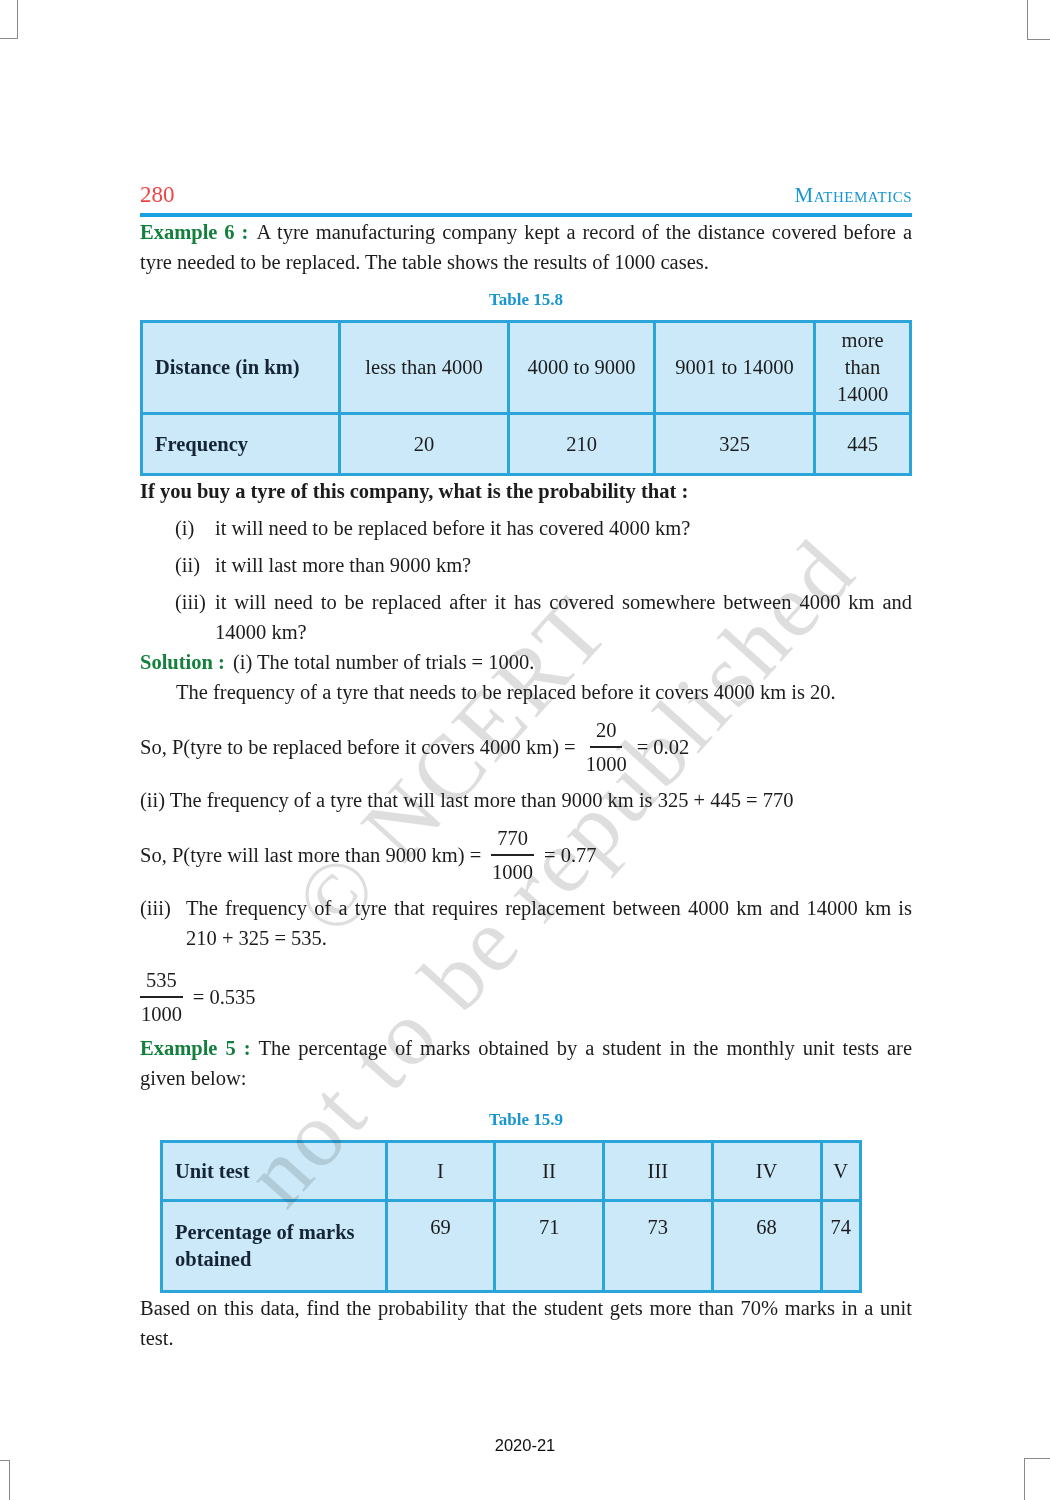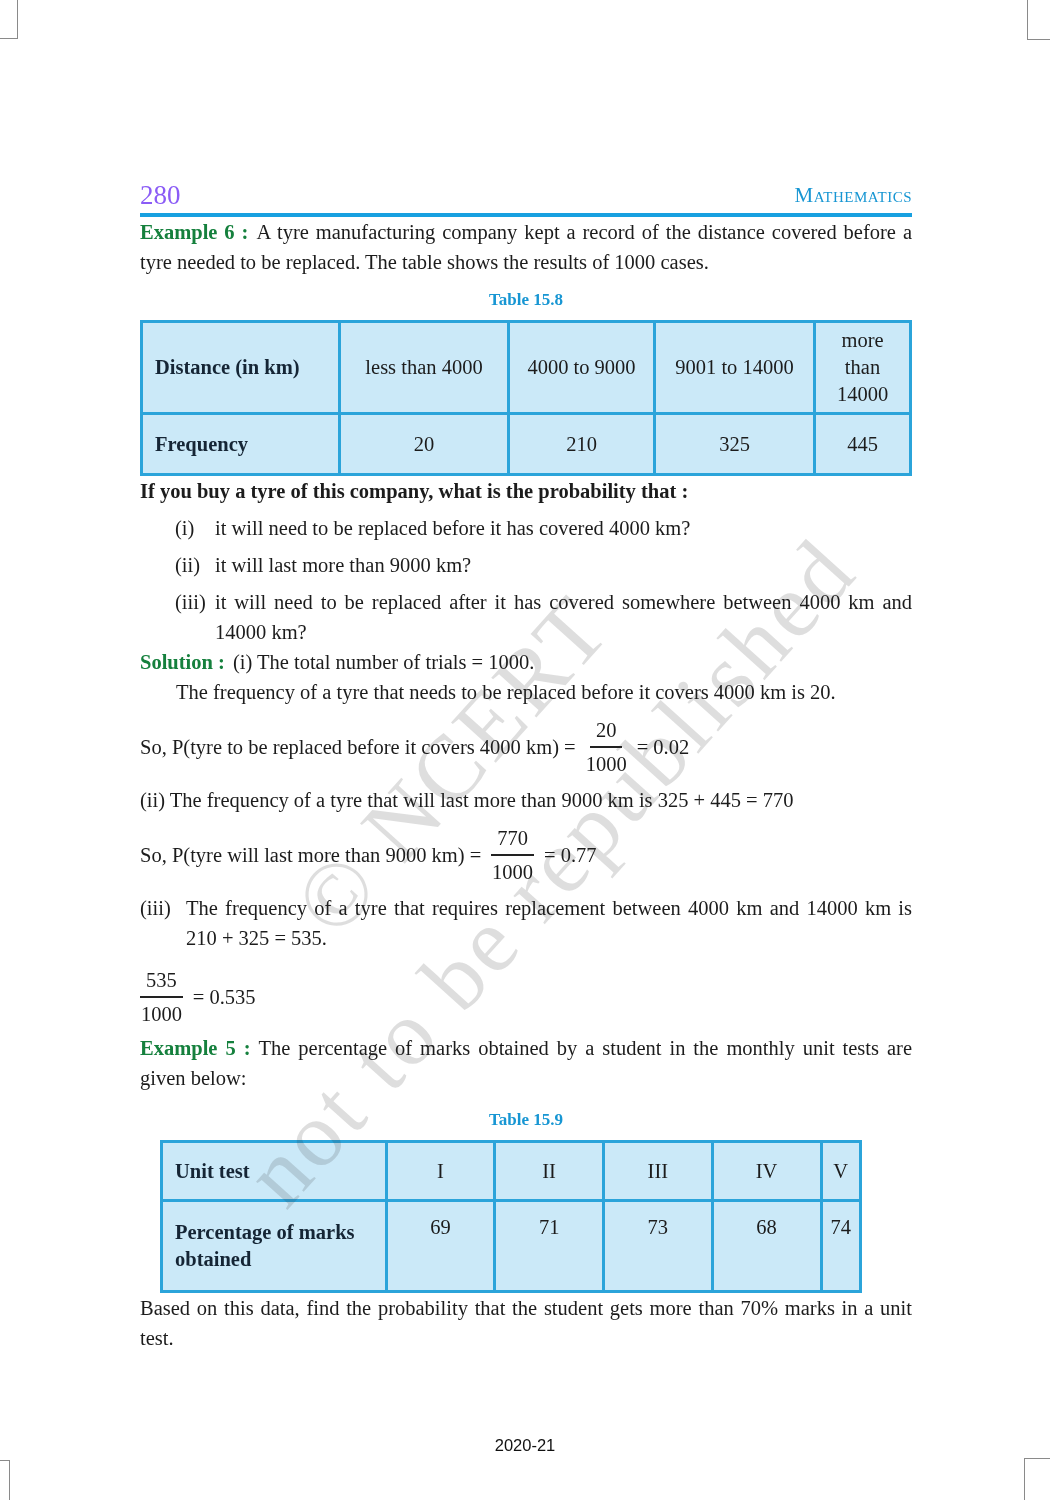--- a/index.html
+++ b/index.html
@@ -24,21 +24,21 @@
   .wm2{left:550px;top:872px;transform:translate(-50%,-50%) rotate(-48deg);}
   
   .content{
     position:relative;z-index:2;
     width:772px;margin:0 0 0 140px;
     padding-top:182px;
     font-size:20.5px;line-height:30px;
   }
   
   .hdr{display:flex;justify-content:space-between;align-items:flex-end;line-height:26px;}
-  .pagenum{color:#8b5cf6;font-size:27px;}
+  .pagenum{color:#ef4444;font-size:23px;}
   .subject{color:#1796d3;font-size:21px;font-variant-caps:small-caps;letter-spacing:0.5px;}
   .rule{height:4px;background:#18a0e0;margin-top:5px;}
   
   p.para{margin:0;text-align:justify;}
   .mt-ex6{margin-top:22px;}
   .lead{color:#15803d;font-weight:bold;margin-right:8px;}
   .tbl-title{margin-top:9px;text-align:center;color:#1796d3;font-weight:bold;font-size:17px;line-height:27px;}
   
   table.blue{border-collapse:collapse;margin-top:7px;}
   table.blue td{

